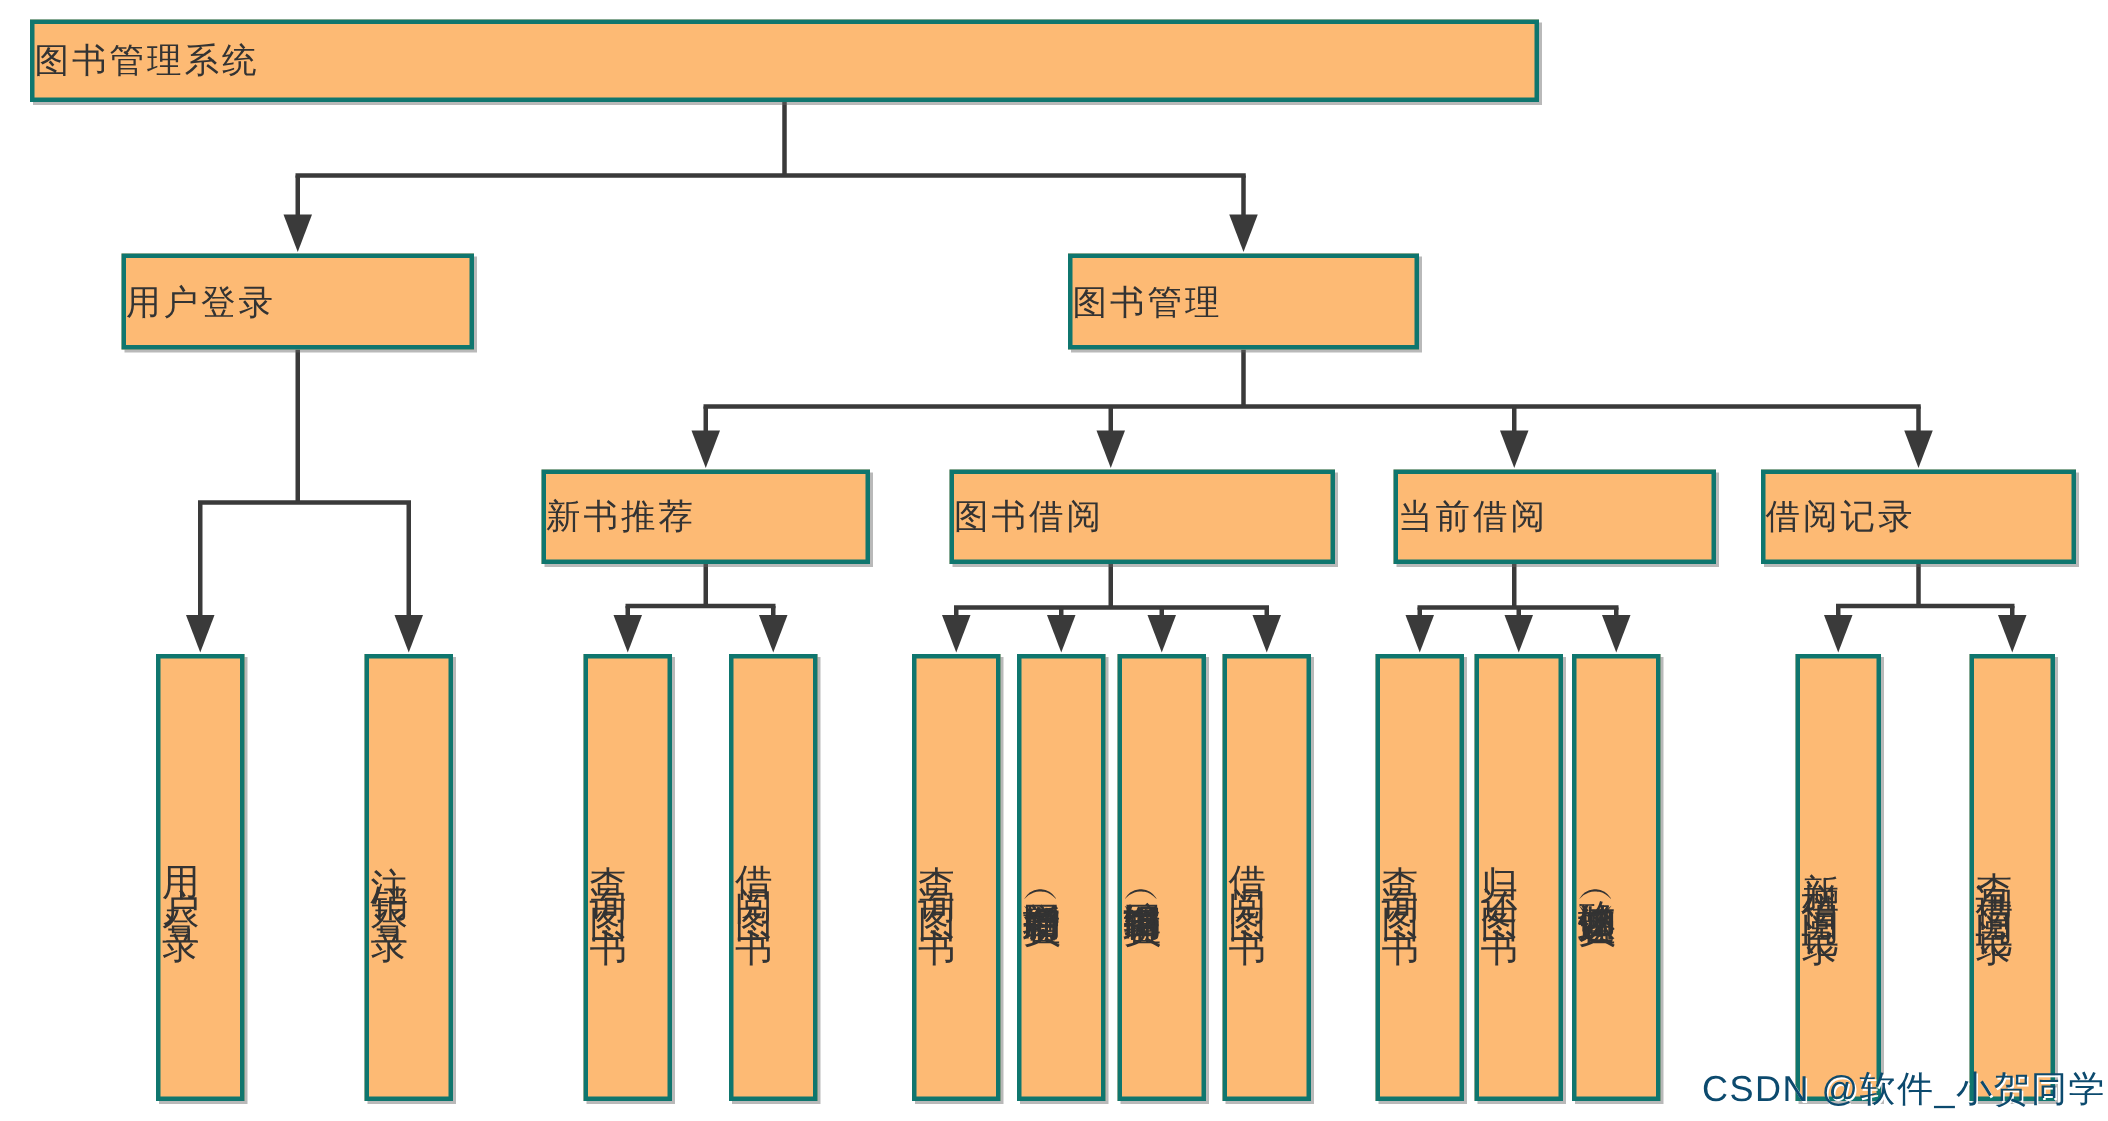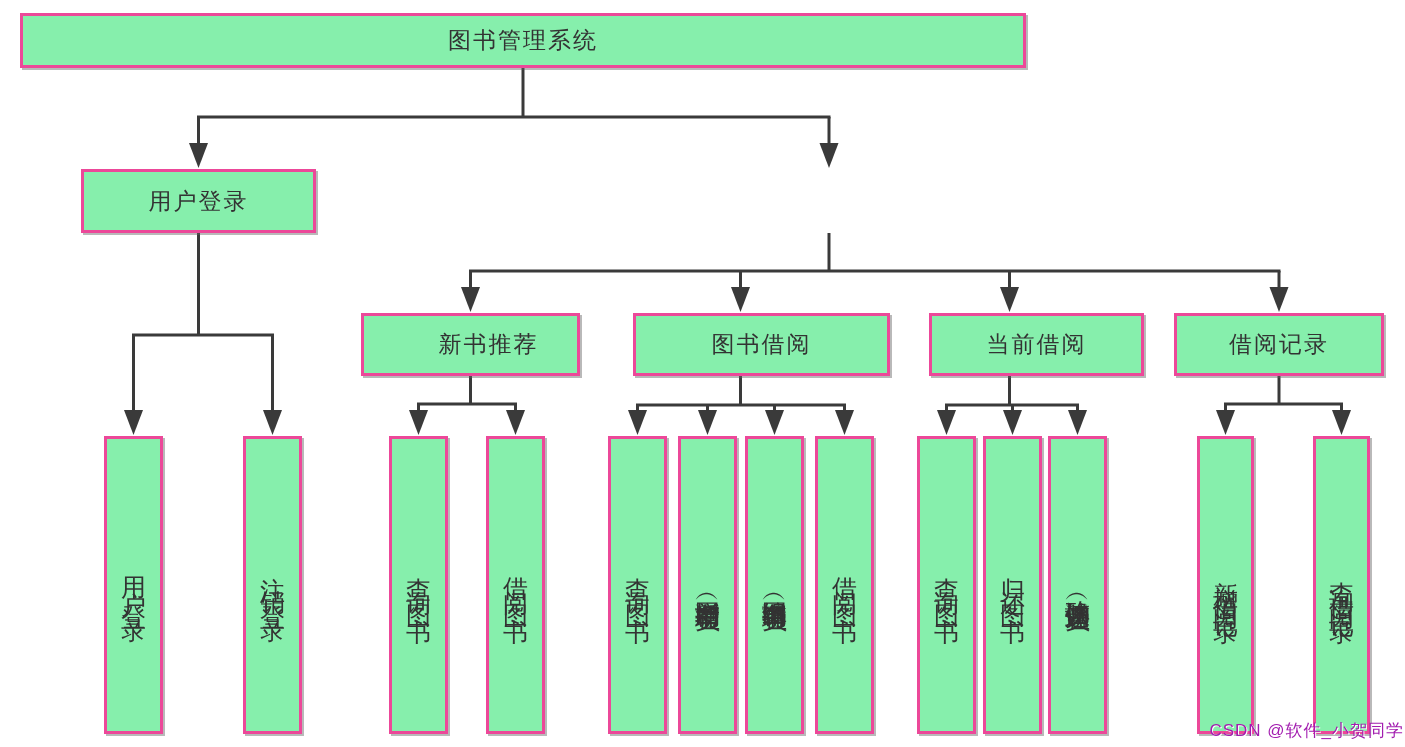--- a/index.html
+++ b/index.html
@@ -17,47 +17,46 @@
   }
   #edges {
     position: absolute;
     left: 0;
     top: 0;
     pointer-events: none;
   }
   .node {
     position: absolute;
     box-sizing: border-box;
-    background: #86efac;
-    border: 3px solid #ec4899;
+    background: #fdba74;
+    border: 3px solid #0f766e;
     box-shadow: 2px 2px 0 rgba(100,100,100,0.45);
     display: flex;
     align-items: center;
-    justify-content: center;
     color: #333333;
     z-index: 2;
   }
   .node .node-label {
     font-size: 23px;
     letter-spacing: 2px;
     white-space: nowrap;
   }
   .node.vertical .node-label {
     writing-mode: vertical-rl;
     text-orientation: mixed;
     font-size: 25px;
     white-space: normal;
     line-height: 1;
   }
   #watermark {
     position: absolute;
     right: 1px;
     bottom: 5px;
-    font-size: 17px;
-    color: #a21caf;
+    font-size: 24px;
+    color: #0c4a6e;
     text-shadow: 1px 1px 0 #ffffff;
     letter-spacing: 1px;
     z-index: 5;
     white-space: nowrap;
   }
 </style>
 </head>
 <body>
 
 <div id="stage">
@@ -116,21 +115,24 @@
       <polygon points="1332,410 1351,410 1341.5,435" fill="#3a3a3a"></polygon>
     </svg>
 
   <div id="watermark">CSDN @软件_小贺同学</div>
 <div class="node" style="left: 20px; top: 13px; width: 1006px; height: 55px;">
       <span class="node-label">图书管理系统</span>
     </div>
     <div class="node" style="left: 81px; top: 169px; width: 235px; height: 64px;">
       <span class="node-label">用户登录</span>
     </div>
-    <div class="node" style="left: 361px; top: 313px; width: 219px; height: 63px; padding-left: 36px;">
+    <div class="node" style="left: 712px; top: 169px; width: 234px; height: 64px;">
+      <span class="node-label">图书管理</span>
+    </div>
+    <div class="node" style="left: 361px; top: 313px; width: 219px; height: 63px;">
       <span class="node-label">新书推荐</span>
     </div>
     <div class="node" style="left: 633px; top: 313px; width: 257px; height: 63px;">
       <span class="node-label">图书借阅</span>
     </div>
     <div class="node" style="left: 902px; top: 313px; width: 215px; height: 63px; margin-left: 27px;">
       <span class="node-label">当前借阅</span>
     </div>
     <div class="node" style="left: 1174px; top: 313px; width: 210px; height: 63px;">
       <span class="node-label">借阅记录</span>

